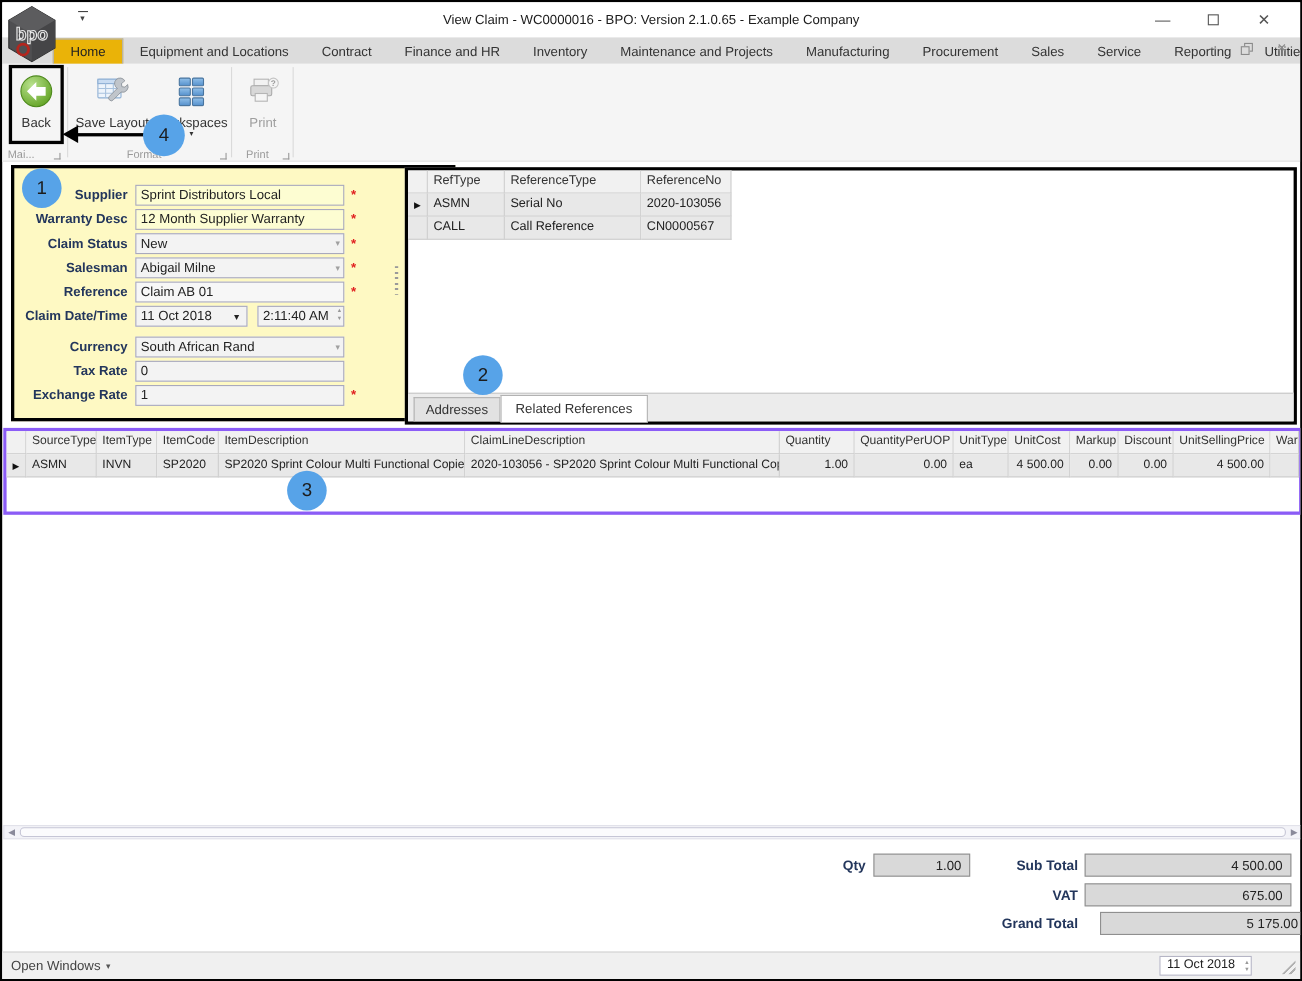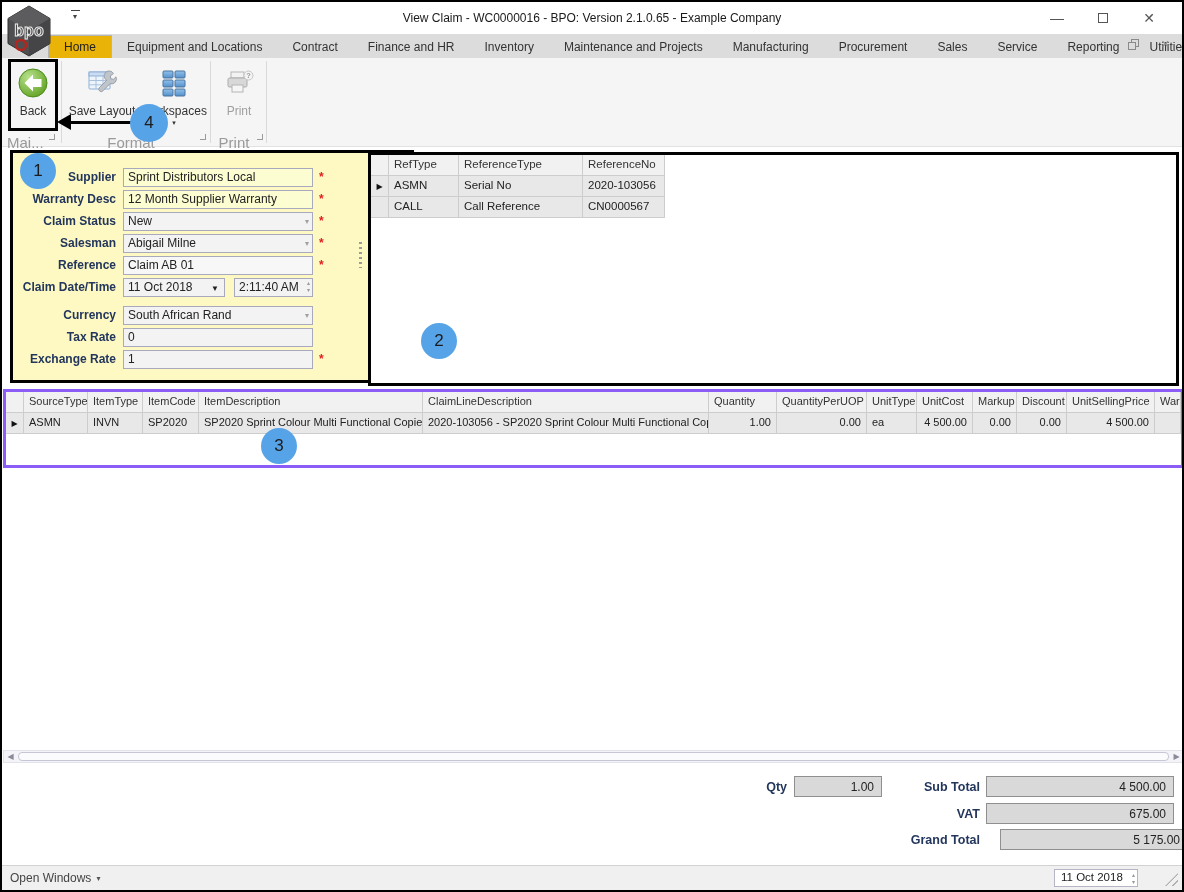--- a/index.html
+++ b/index.html
@@ -29,21 +29,21 @@
   .restore-ic .r1 { position:absolute; left:3px; top:0; width:8px; height:8px; border:1px solid #8a8a8a; background:#dcdcdc; }
   .restore-ic .r2 { position:absolute; left:0; top:3px; width:8px; height:8px; border:1px solid #8a8a8a; background:#dcdcdc; }
   
   .ribbon { position:absolute; left:0; top:56px; right:0; height:89px; background:#f5f5f5; border-bottom:1px solid #e2e2e2; }
   .rsep { position:absolute; top:3px; bottom:3px; width:1px; background:#dadada; }
   .rbtn { position:absolute; top:3px; text-align:center; font-size:12px; color:#333; }
   .rbtn .ric { height:40px; display:flex; align-items:center; justify-content:center; padding-top:4px; }
   .rbtn .rlabel { margin-top:3px; white-space:nowrap; }
   .rbtn.disabled { color:#9f9f9f; }
   .drop-caret { font-size:7px; color:#333; line-height:6px; margin-top:2px; }
-  .rgroup-label { position:absolute; top:76px; height:13px; font-size:15px; color:#9a9a9a; display:flex; align-items:flex-start; }
+  .rgroup-label { position:absolute; top:76px; height:13px; font-size:10px; color:#9a9a9a; display:flex; align-items:flex-end; }
   .rgroup-label .gl-text { flex:1; text-align:center; white-space:nowrap; overflow:hidden; }
   .rgroup-label .launcher { width:6px; height:6px; border-right:1px solid #9a9a9a; border-bottom:1px solid #9a9a9a; margin:0 2px 2px 2px; }
   
   .ann-back { position:absolute; left:6px; top:1px; width:50px; height:72px; border:3px solid #000; }
   .ann-arrow-bar { position:absolute; left:68px; top:63px; width:62px; height:3px; background:#000; }
   .ann-arrow-head { position:absolute; left:55px; top:56px; width:0; height:0; border-top:8px solid transparent; border-bottom:8px solid transparent; border-right:14px solid #000; }
   
   .callout { position:absolute; width:36px; height:36px; border-radius:50%; background:#57a3e8; color:#1c1c1c; font-size:17px; display:flex; align-items:center; justify-content:center; z-index:40; }
   
   .form-panel { position:absolute; left:8px; top:148px; width:404px; height:233px; border:3px solid #000; background:#fef9c3; padding-top:14px; }
@@ -324,20 +324,24 @@
       <div class="g-cell g-data" style="width:70px;">ASMN</div>
       <div class="g-cell g-data" style="width:124px;">Serial No</div>
       <div class="g-cell g-data" style="width:82px;">2020-103056</div>
     </div>
     <div class="g-row">
       <div class="g-cell g-data g-ind"></div>
       <div class="g-cell g-data" style="width:70px;">CALL</div>
       <div class="g-cell g-data" style="width:124px;">Call Reference</div>
       <div class="g-cell g-data" style="width:82px;">CN0000567</div>
     </div>
+    <div class="refs-tabs">
+      <span class="rtab">Addresses</span>
+      <span class="rtab active">Related References</span>
+    </div>
   </div>
 
   <div class="lines-panel">
     <div class="g-hrow">
       <div class="g-cell g-head g-ind"></div>
       <div class="g-cell g-head" style="width:64px;">SourceType</div>
       <div class="g-cell g-head" style="width:55px;">ItemType</div>
       <div class="g-cell g-head" style="width:56px;">ItemCode</div>
       <div class="g-cell g-head" style="width:224px;">ItemDescription</div>
       <div class="g-cell g-head" style="width:286px;">ClaimLineDescription</div>

